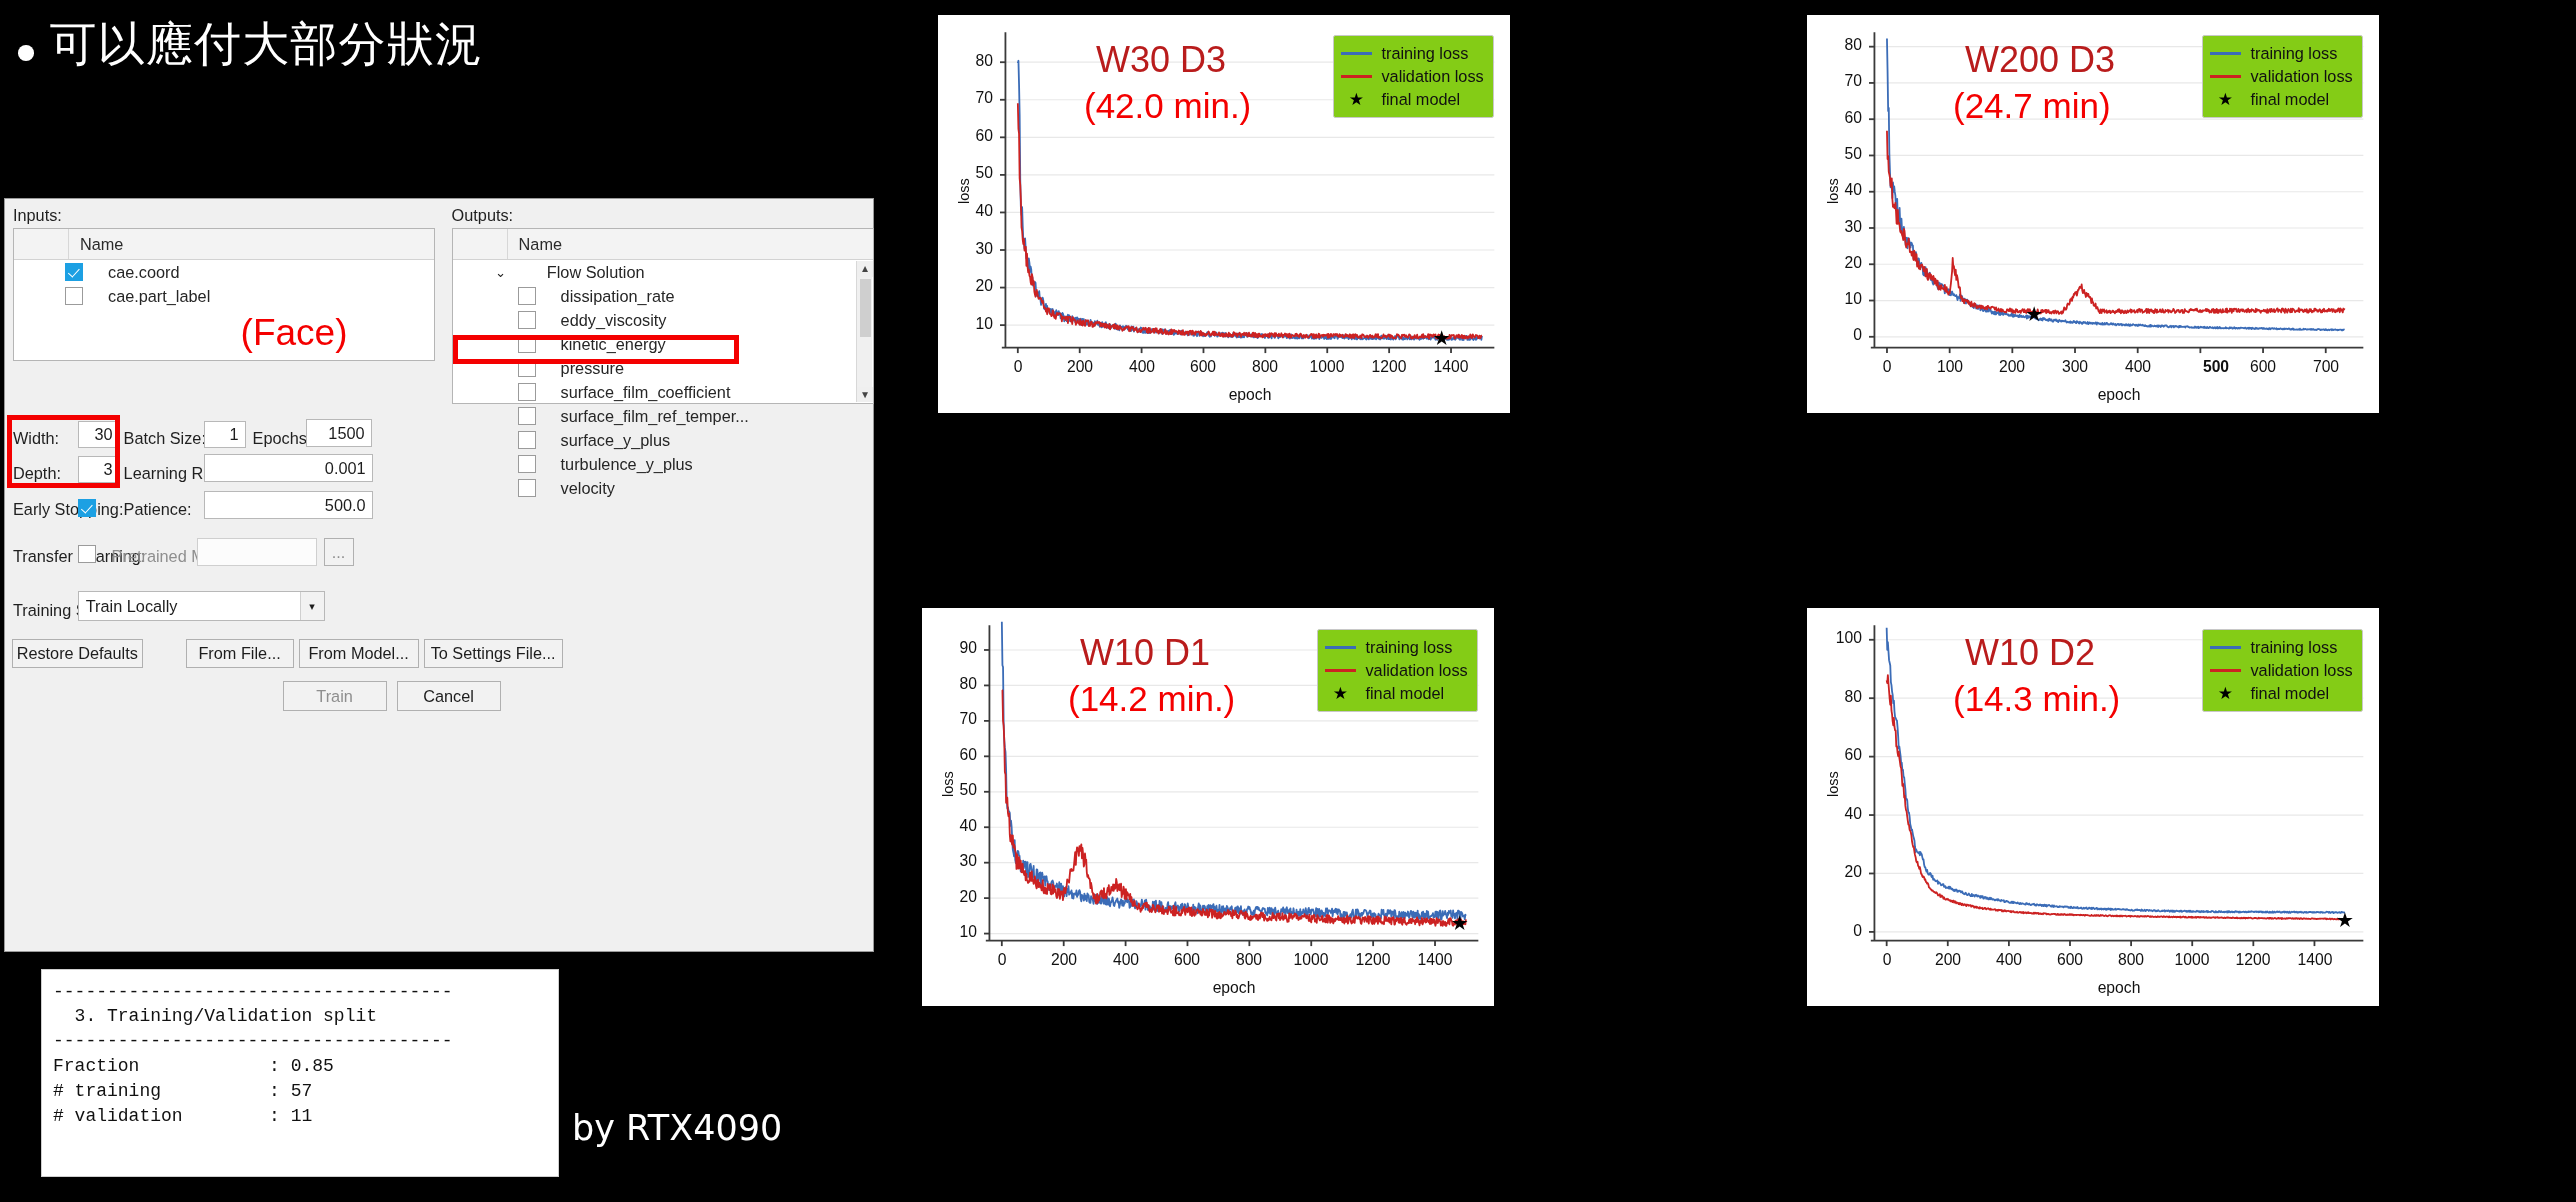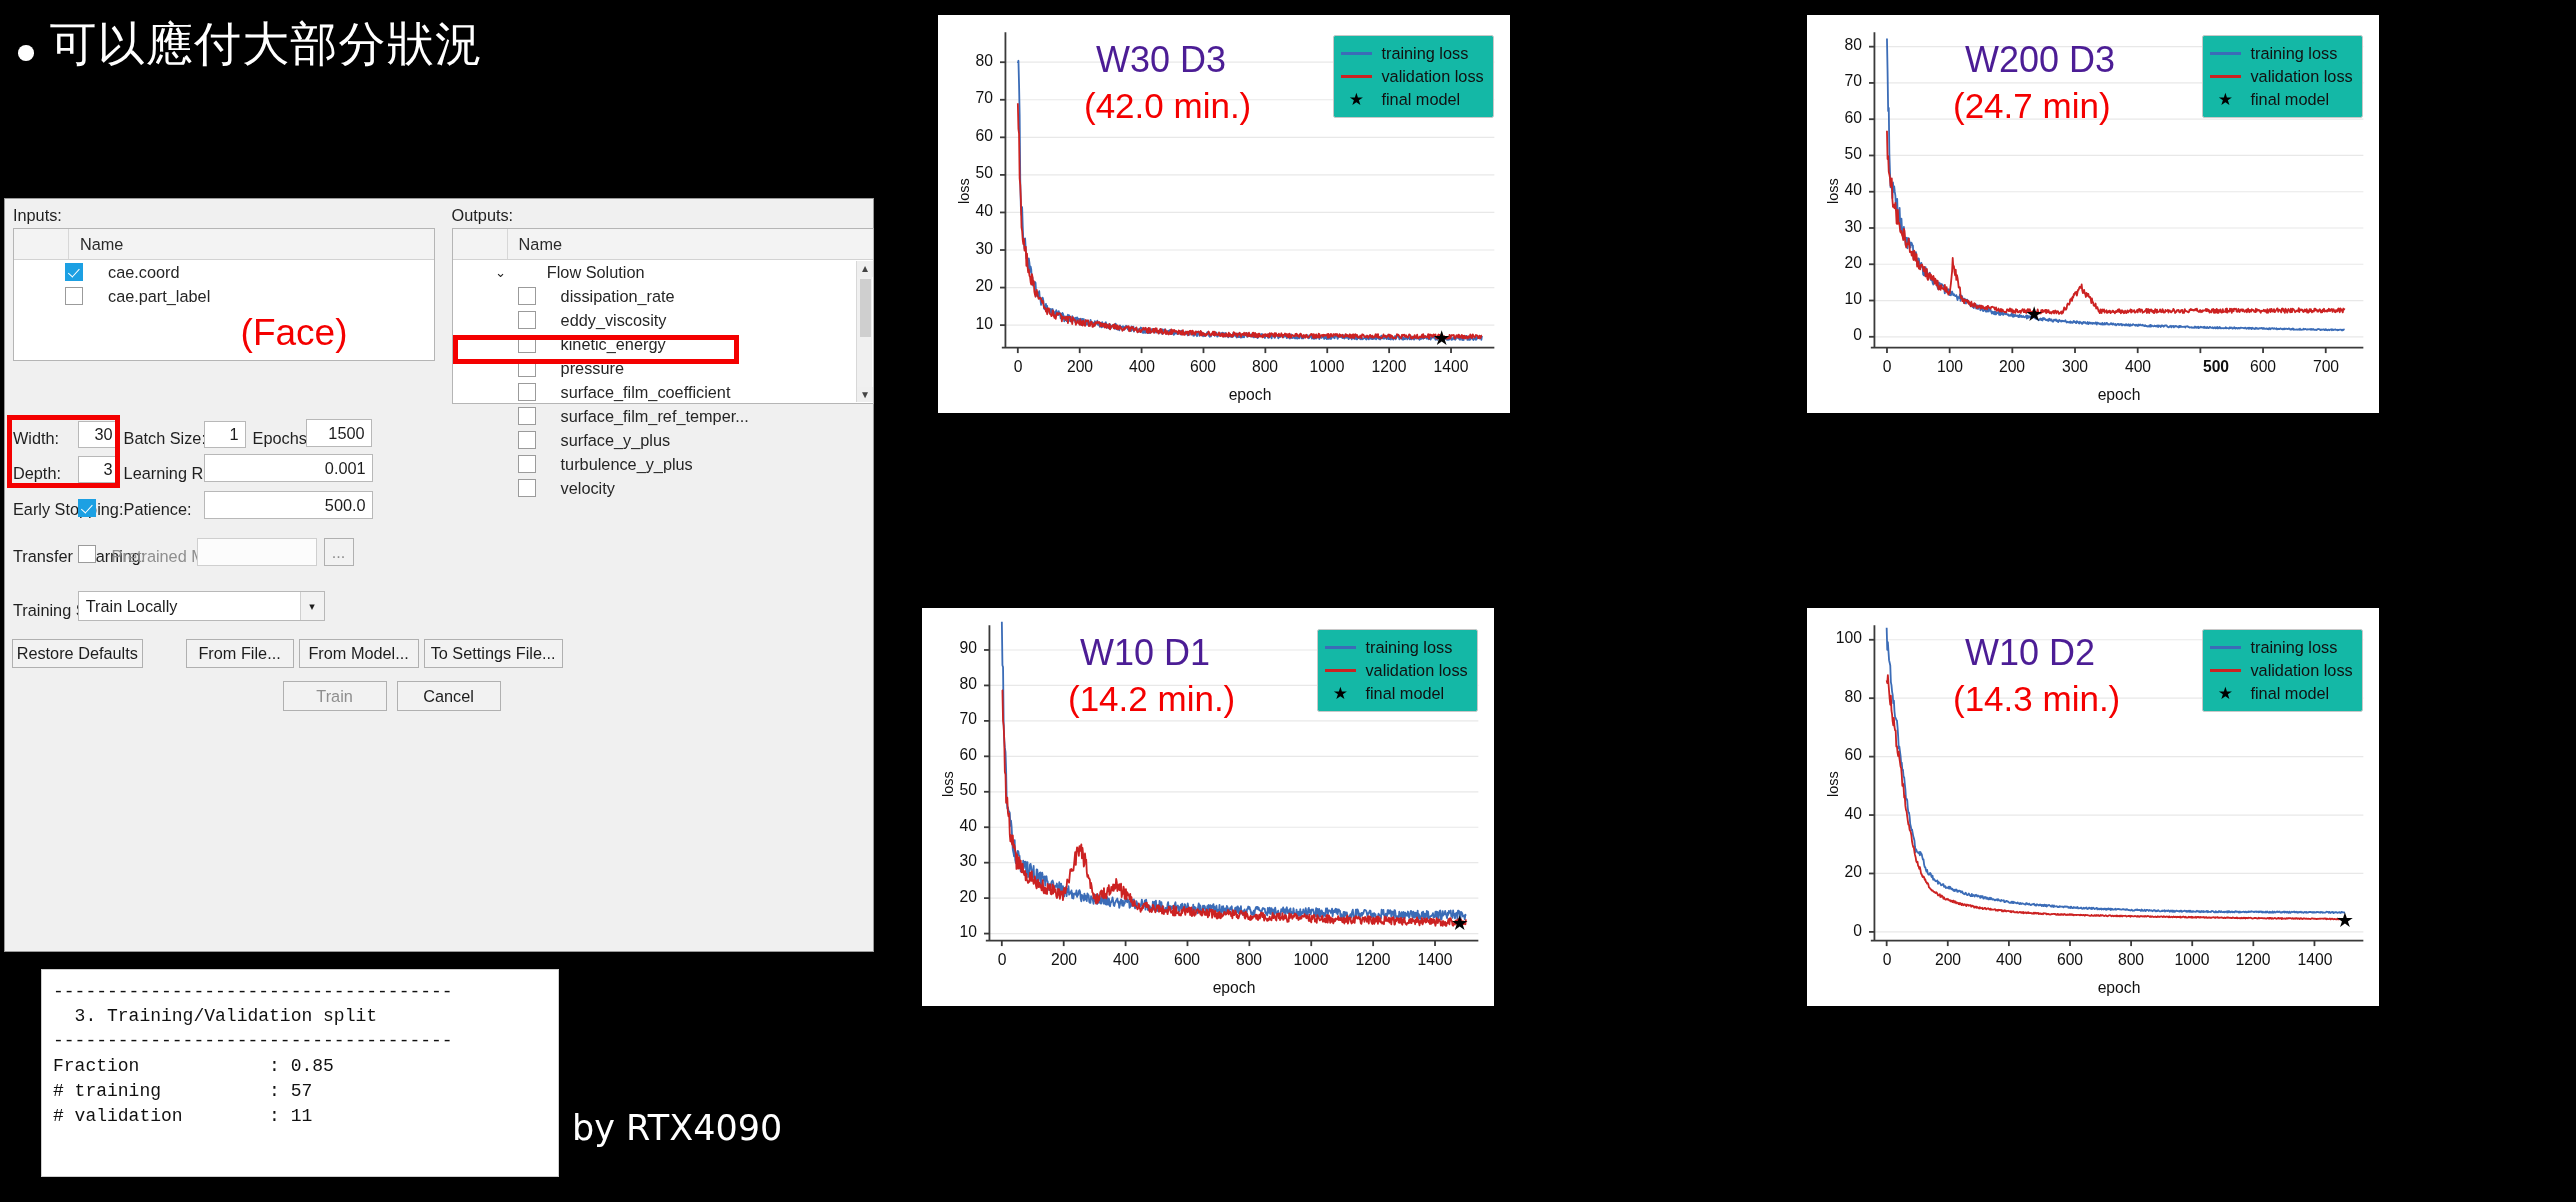--- a/index.html
+++ b/index.html
@@ -89,30 +89,30 @@
     background:#fff; border:0.6px solid #cfcfcf;
     font-family:"Liberation Mono", monospace; font-size:18px; color:#111;
     padding:9.6px 11px; line-height:1.38; overflow:hidden; white-space:pre;
   }
   #by-gpu { position:absolute; left:572px; top:1108px; color:#fff;
             font-size:35px; font-family:"DejaVu Sans", sans-serif; }
 
   
   .panel { position:absolute; background:#fff; }
   .chart { position:absolute; inset:0; }
-  .c-title { position:absolute; font-size:36px; color:#4c1d95; white-space:nowrap;
+  .c-title { position:absolute; font-size:36px; color:#b91c1c; white-space:nowrap;
              font-family:"Liberation Sans", sans-serif; }
   .c-time  { position:absolute; font-size:35px; color:#f40000; white-space:nowrap;
              font-family:"Liberation Sans", sans-serif; }
   .ylabel { position:absolute; font-size:14.5px; color:#111;
             transform:rotate(-90deg); transform-origin:left top; white-space:nowrap; }
   .xlabel { position:absolute; font-size:15.7px; color:#111; white-space:nowrap; }
   .tick-y { position:absolute; font-size:15.7px; color:#111; text-align:right; white-space:nowrap; }
   .tick-x { position:absolute; font-size:15.7px; color:#111; text-align:center; white-space:nowrap; }
-  .legend { position:absolute; background:#14b8a6; border:0.6px solid #c8c8c8; border-radius:2.4px;
+  .legend { position:absolute; background:#84cc16; border:0.6px solid #c8c8c8; border-radius:2.4px;
             padding:6px 9.6px 6px 7.2px; }
   .lg-row { display:flex; align-items:center; height:23px; }
   .lg-swatch { width:31px; height:3px; margin-right:9.6px; flex:0 0 auto; }
   .lg-star { width:31px; margin-right:9.6px; text-align:center; font-size:17px; color:#000; flex:0 0 auto; }
   .lg-text { font-size:16.3px; color:#111; white-space:nowrap; }
 </style>
 </head>
 <body>
 
 <div id="left-col">

